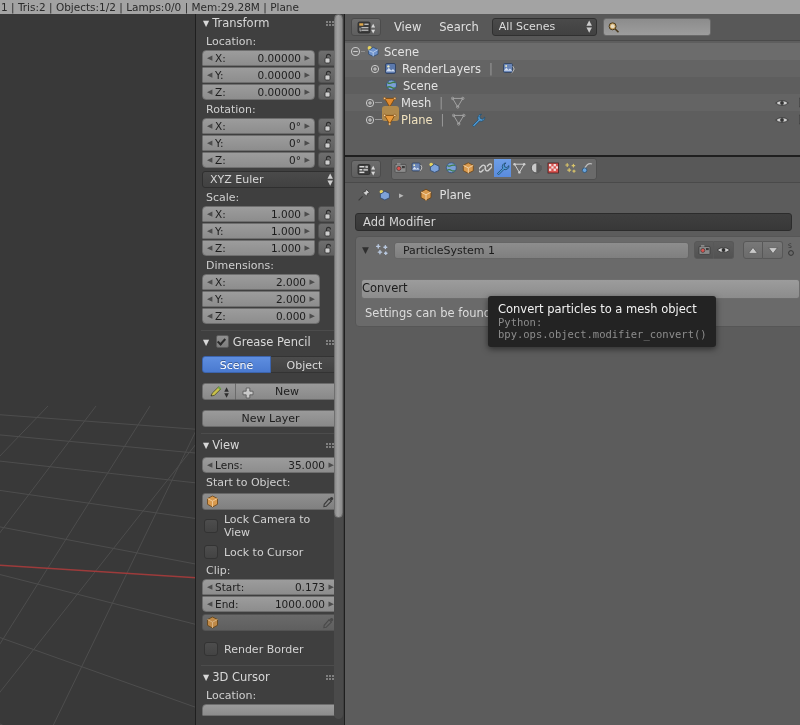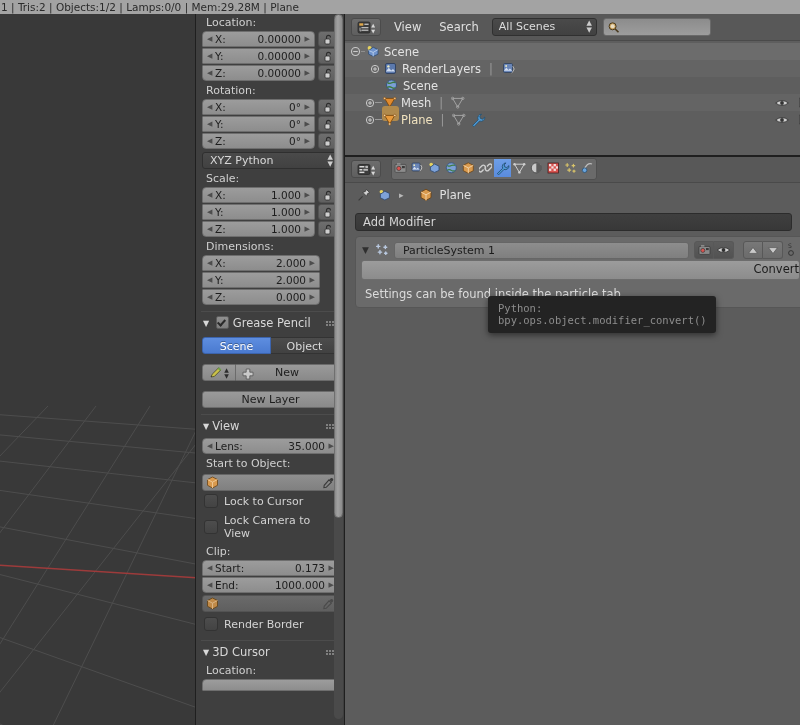--- a/index.html
+++ b/index.html
@@ -243,21 +243,21 @@
   }
   .iconbtn{
     width:20px;height:18px;background:linear-gradient(#787878,#6b6b6b);
     border:1px solid #585858;display:flex;align-items:center;
     justify-content:center;box-sizing:border-box;
   }
   .iconbtn.l{border-radius:3px 0 0 3px;}
   .iconbtn.r{border-radius:0 3px 3px 0;border-left:none;}
   .iconbtn.on{background:linear-gradient(#5d5d5d,#525252);}
   .convertbtn{
-    margin-top:1px;height:18px;line-height:17px;text-align:right;
+    margin-top:20px;height:18px;line-height:17px;text-align:left;
     background:linear-gradient(#9c9c9c,#8c8c8c);
     border:1px solid #6d6d6d;border-radius:3px;color:#1b1b1b;
     font-size:11.5px;
   }
   .modnote{margin-top:7px;font-size:11.5px;color:#dcdcdc;padding-left:4px;}
 
   
   #tooltip{
     left:488px;top:296px;width:228px;
     background:#232323;border-radius:3px;
@@ -301,20 +301,24 @@
       <line x1="-200" y1="650" x2="48" y2="392"></line>
       <line x1="-120" y1="830" x2="196" y2="430"></line>
     </g>
 
     <line x1="-5" y1="551" x2="200" y2="564" stroke="#9d3b3b" stroke-width="1.4"></line>
   </svg>
 </div>
 
 <div class="abs" id="npanel">
 
+  <div class="panel-hdr">
+    <span class="tri">▼</span><span>Transform</span>
+    <span class="grip"></span>
+  </div>
 
   <div class="sect-label">Location:</div>
   <div class="nfrow">
     <div class="nfield top">
       <span class="arrL">◀</span>
       <span class="nf-lbl">X:</span>
       <span class="nf-val">0.00000</span>
       <span class="arrR">▶</span>
     </div>
     <div class="lockbtn">
@@ -391,21 +395,21 @@
     </div>
     <div class="lockbtn">
       <svg width="11" height="11" viewBox="0 0 11 11">
         <path d="M3.5 5 V3.4 a2 2 0 0 1 4 0" fill="none" stroke="#2d2d2d" stroke-width="1.1"></path>
         <rect x="2" y="5" width="5" height="5" rx="1" fill="#cfcfcf" stroke="#2d2d2d" stroke-width=".8"></rect>
       </svg>
     </div>
   </div>
 
   <div class="dropdown">
-    <span>XYZ Python</span>
+    <span>XYZ Euler</span>
     <span class="updown">▲<br>▼</span>
   </div>
 
   <div class="sect-label">Scale:</div>
   <div class="nfrow">
     <div class="nfield top">
       <span class="arrL">◀</span>
       <span class="nf-lbl">X:</span>
       <span class="nf-val">1.000</span>
       <span class="arrR">▶</span>
@@ -524,25 +528,25 @@
       <path d="M1.5 3.5 L6.5 6.2 L11.5 3.5 M6.5 6.2 L6.5 12" fill="none" stroke="#f3d2a5" stroke-width=".8"></path>
     </svg>
     <span></span>
     <svg class="dropper" width="12" height="12" viewBox="0 0 12 12">
       <path d="M8.8 1.2 a1.6 1.6 0 0 1 2.2 2.2 L9.6 4.8 L7.4 2.6 Z" fill="#3a3a3a"></path>
       <path d="M7 2.9 L9.3 5.2 L4.2 10.3 L1.9 10.6 L2.2 8.3 Z" fill="none" stroke="#3a3a3a" stroke-width="1.1"></path>
     </svg>
   </div>
   <div class="ckrow">
     <span class="ckbox"></span>
-    <span>Lock to Cursor</span>
+    <span>Lock Camera to View</span>
   </div>
   <div class="ckrow">
     <span class="ckbox"></span>
-    <span>Lock Camera to View</span>
+    <span>Lock to Cursor</span>
   </div>
   <div class="sect-label">Clip:</div>
   <div class="nfrow">
     <div class="nfield top">
       <span class="arrL">◀</span>
       <span class="nf-lbl">Start:</span>
       <span class="nf-val">0.173</span>
       <span class="arrR">▶</span>
     </div>
   </div>
@@ -558,21 +562,21 @@
     <svg class="cube" width="13" height="13" viewBox="0 0 13 13">
       <path d="M6.5 1 L11.5 3.5 L11.5 9.3 L6.5 12 L1.5 9.3 L1.5 3.5 Z" fill="#c08a48" stroke="#604014" stroke-width=".8"></path>
       <path d="M1.5 3.5 L6.5 6.2 L11.5 3.5 M6.5 6.2 L6.5 12" fill="none" stroke="#ddbd92" stroke-width=".8"></path>
     </svg>
     <span></span>
     <svg class="dropper" width="12" height="12" viewBox="0 0 12 12">
       <path d="M8.8 1.2 a1.6 1.6 0 0 1 2.2 2.2 L9.6 4.8 L7.4 2.6 Z" fill="#4a4a4a"></path>
       <path d="M7 2.9 L9.3 5.2 L4.2 10.3 L1.9 10.6 L2.2 8.3 Z" fill="none" stroke="#4a4a4a" stroke-width="1.1"></path>
     </svg>
   </div>
-  <div class="ckrow" style="margin-top:2px">
+  <div class="ckrow" style="margin-top:8px">
     <span class="ckbox"></span>
     <span>Render Border</span>
   </div>
 
   <div class="sep"></div>
 
   <div class="panel-hdr">
     <span class="tri">▼</span><span>3D Cursor</span>
     <span class="grip"></span>
   </div>
@@ -896,18 +900,19 @@
         <circle cx="3" cy="11" r="2.4" fill="none" stroke="#2f2f2f" stroke-width=".9"></circle>
       </svg>
     </div>
 
     <div class="convertbtn">Convert</div>
     <div class="modnote">Settings can be found inside the particle tab</div>
   </div>
 </div>
 
 <div class="abs" id="tooltip">
+  <div class="tt-title">Convert particles to a mesh object</div>
   <div class="tt-py">Python: bpy.ops.object.modifier_convert()</div>
 </div>
 
 <div class="abs seam" style="left:344px;top:14px;width:1px;height:711px"></div>
 <div class="abs seam" style="left:195px;top:14px;width:1px;height:711px"></div>
 <div class="abs seam" style="left:345px;top:155px;width:455px;height:2px"></div>
 
 </body></html>

